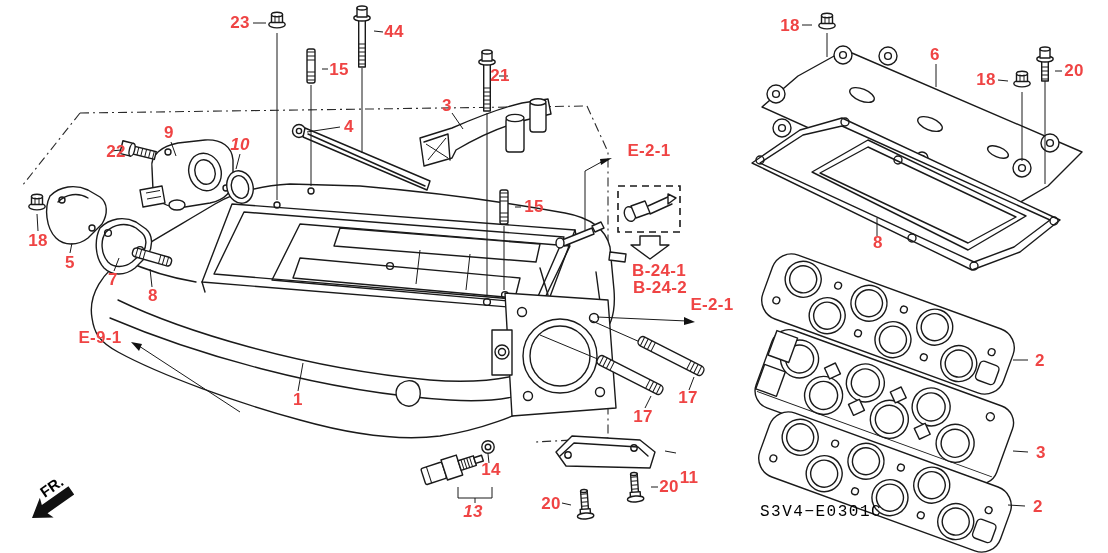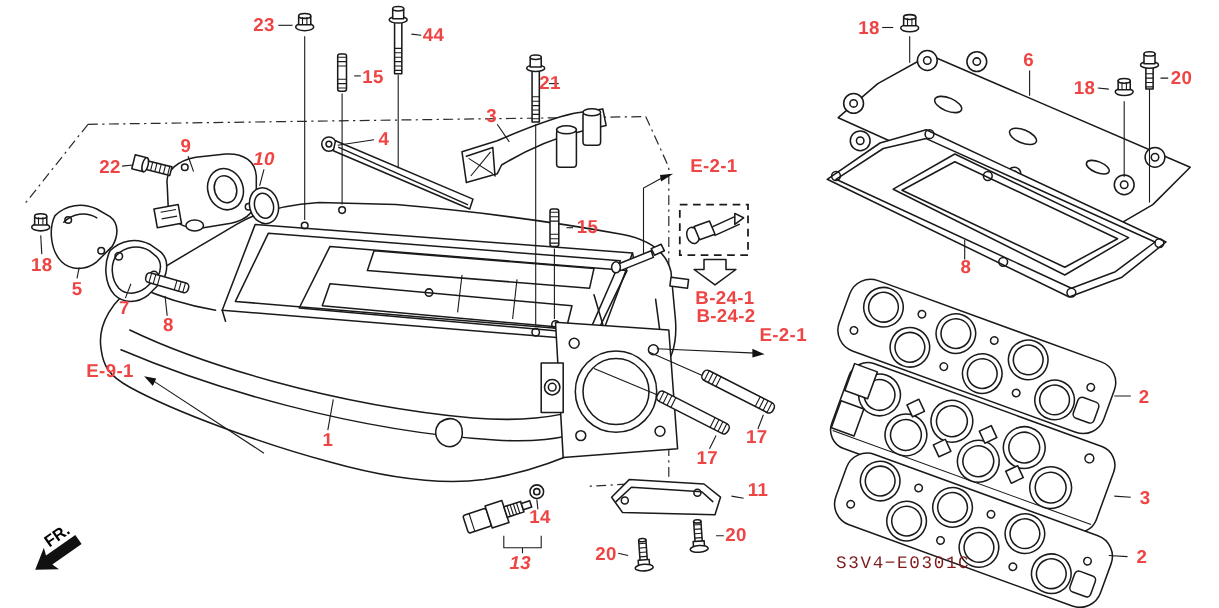--- a/index.html
+++ b/index.html
@@ -9,21 +9,21 @@
   .ln{fill:none;stroke:#1a1a1a;stroke-width:1.4;stroke-linecap:round;stroke-linejoin:round;}
   .pt{fill:#ffffff;stroke:#1a1a1a;stroke-width:1.4;stroke-linejoin:round;}
   .thin{fill:none;stroke:#1a1a1a;stroke-width:1;}
   .phantom{fill:none;stroke:#2a2a2a;stroke-width:1.1;stroke-dasharray:9 4 2 4;}
   .dashbox{fill:none;stroke:#1a1a1a;stroke-width:1.6;stroke-dasharray:7 5;}
   .blk{fill:#111;stroke:none;}
   .callout-layer{position:absolute;left:0;top:0;width:100%;height:100%;pointer-events:none;}
   .callout{position:absolute;transform:translate(-50%,-50%);font-weight:bold;font-size:17px;
            color:#ef4444;white-space:nowrap;letter-spacing:.3px;}
   .code{position:absolute;left:760px;top:503px;font-family:"Liberation Mono",monospace;
-        font-size:16px;color:#7f1d1d;letter-spacing:1.5px;}
+        font-size:16px;color:#000000;letter-spacing:1.5px;}
   .fr-text{font-weight:bold;font-size:15px;fill:#000;}
 </style>
 </head>
 <body>
 
 <div class="stage">
 <svg width="1108" height="553" viewBox="0 0 1108 553">
   <defs>
     <g id="nut">
       <ellipse class="pt" cx="0" cy="3.5" rx="8.2" ry="3.4"></ellipse>
@@ -417,32 +417,32 @@
 
 <div class="callout-layer">
       <span class="callout" style="left: 240px; top: 23px;">23</span>
       <span class="callout" style="left: 394px; top: 32px;">44</span>
       <span class="callout" style="left: 339px; top: 70px;">15</span>
       <span class="callout" style="left: 500px; top: 76px;">21</span>
       <span class="callout" style="left: 447px; top: 106px;">3</span>
       <span class="callout" style="left: 349px; top: 127px;">4</span>
       <span class="callout" style="left: 169px; top: 133px;">9</span>
       <span class="callout" style="left: 240px; top: 145px; font-style: italic;">10</span>
-      <span class="callout" style="left: 100px; top: 152px; text-align: center;">22</span>
+      <span class="callout" style="left: 116px; top: 152px; text-align: center;">22</span>
       <span class="callout" style="left: 38px; top: 241px;">18</span>
       <span class="callout" style="left: 70px; top: 263px;">5</span>
       <span class="callout" style="left: 113px; top: 280px;">7</span>
       <span class="callout" style="left: 153px; top: 296px;">8</span>
       <span class="callout" style="left: 534px; top: 207px;">15</span>
       <span class="callout" style="left: 298px; top: 400px;">1</span>
       <span class="callout" style="left: 491px; top: 470px;">14</span>
       <span class="callout" style="left: 473px; top: 512px; font-style: italic;">13</span>
       <span class="callout" style="left: 551px; top: 504px;">20</span>
       <span class="callout" style="left: 669px; top: 487px;">20</span>
-      <span class="callout" style="left: 689px; top: 446px;">11</span>
+      <span class="callout" style="left: 689px; top: 478px;">11</span>
       <span class="callout" style="left: 643px; top: 417px;">17</span>
       <span class="callout" style="left: 688px; top: 398px;">17</span>
       <span class="callout" style="left: 790px; top: 26px;">18</span>
       <span class="callout" style="left: 935px; top: 55px;">6</span>
       <span class="callout" style="left: 986px; top: 80px;">18</span>
       <span class="callout" style="left: 1074px; top: 71px;">20</span>
       <span class="callout" style="left: 878px; top: 243px;">8</span>
       <span class="callout" style="left: 1040px; top: 361px;">2</span>
       <span class="callout" style="left: 1041px; top: 453px;">3</span>
       <span class="callout" style="left: 1038px; top: 507px;">2</span>

